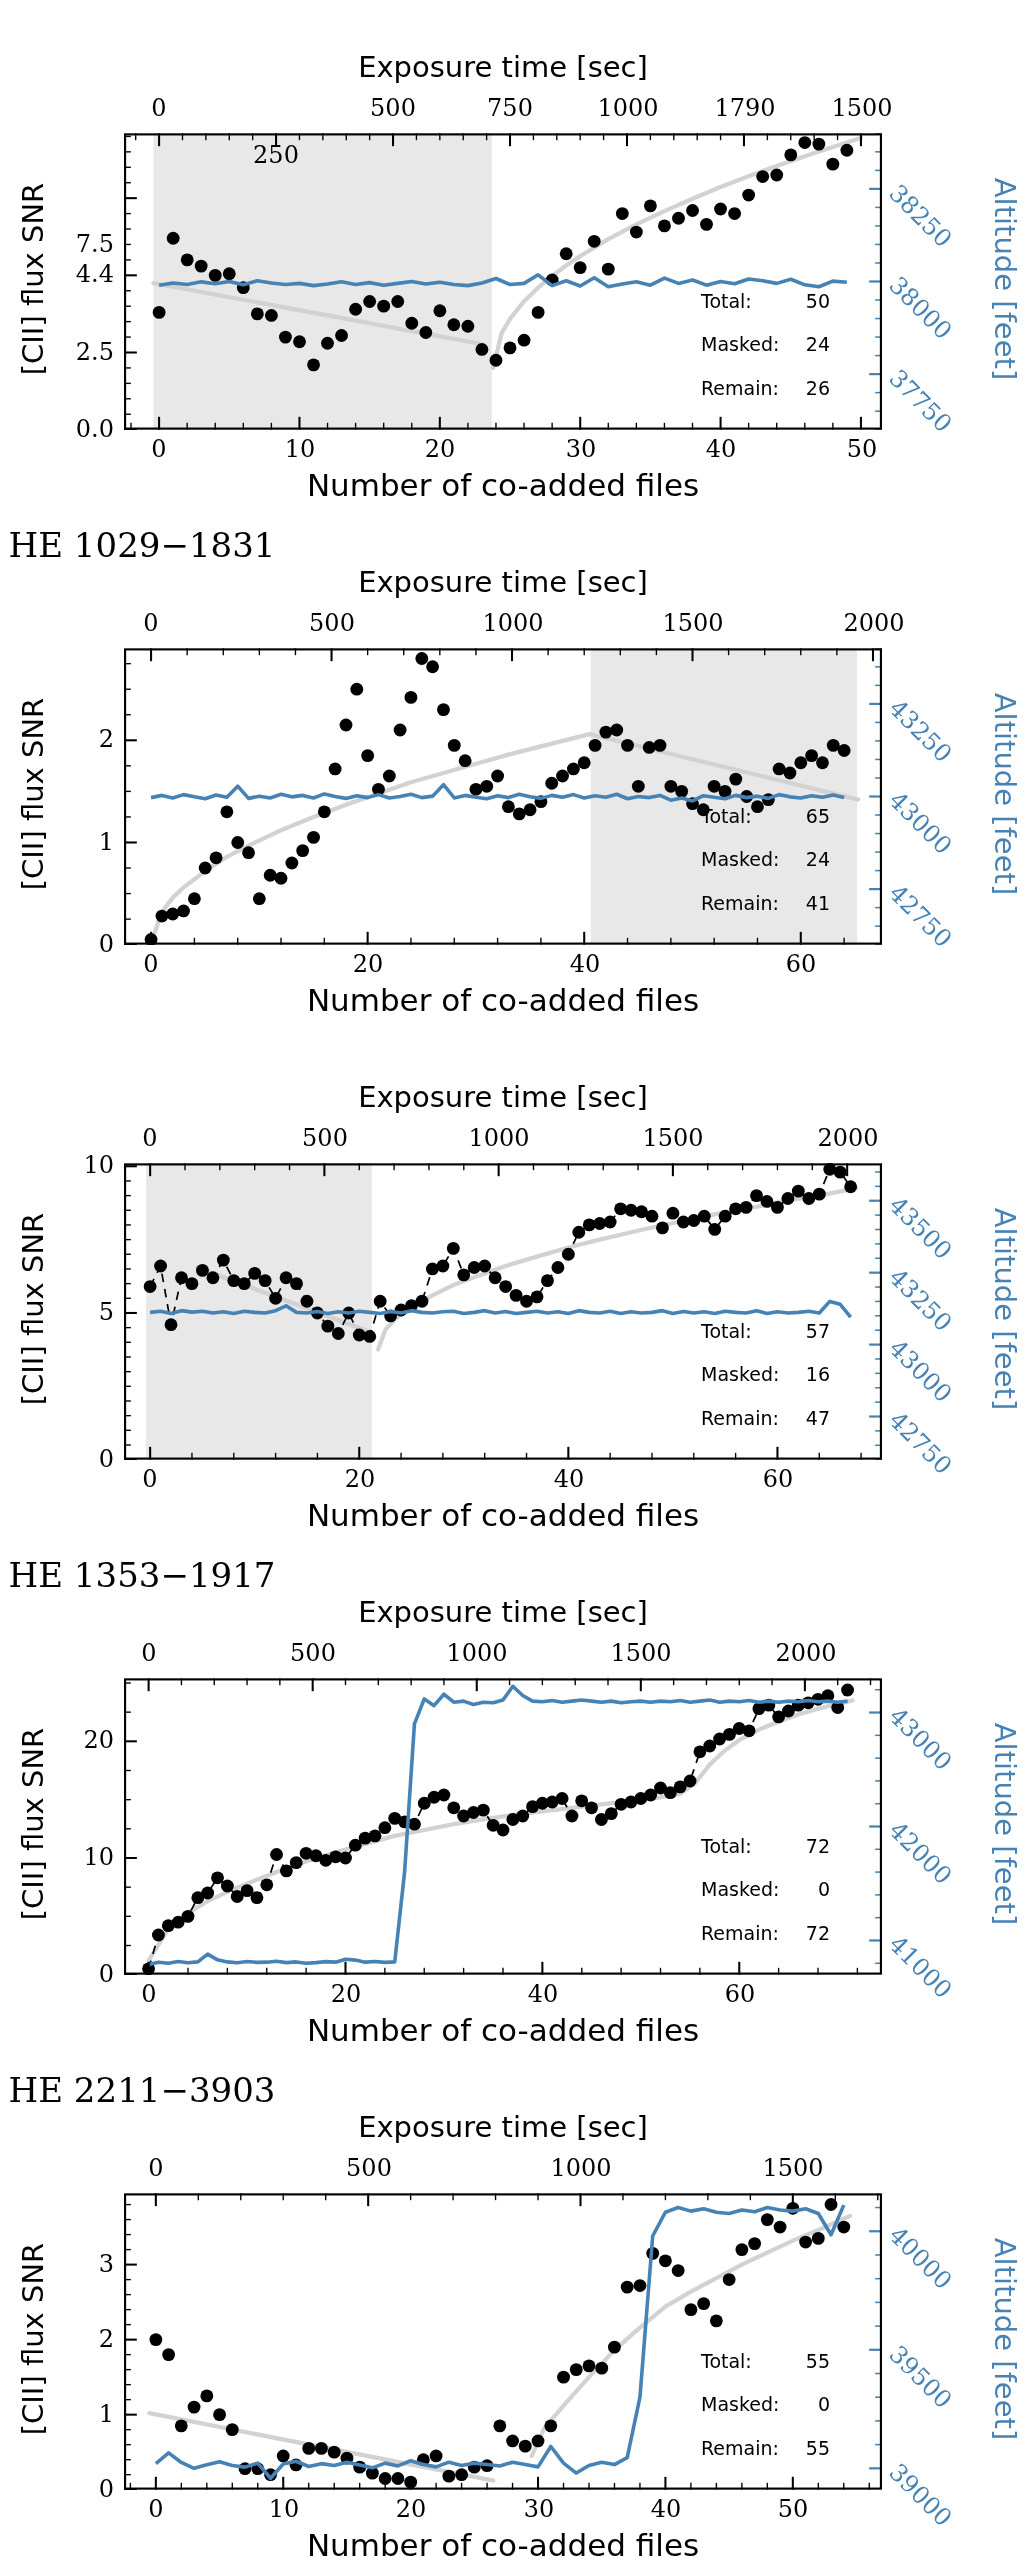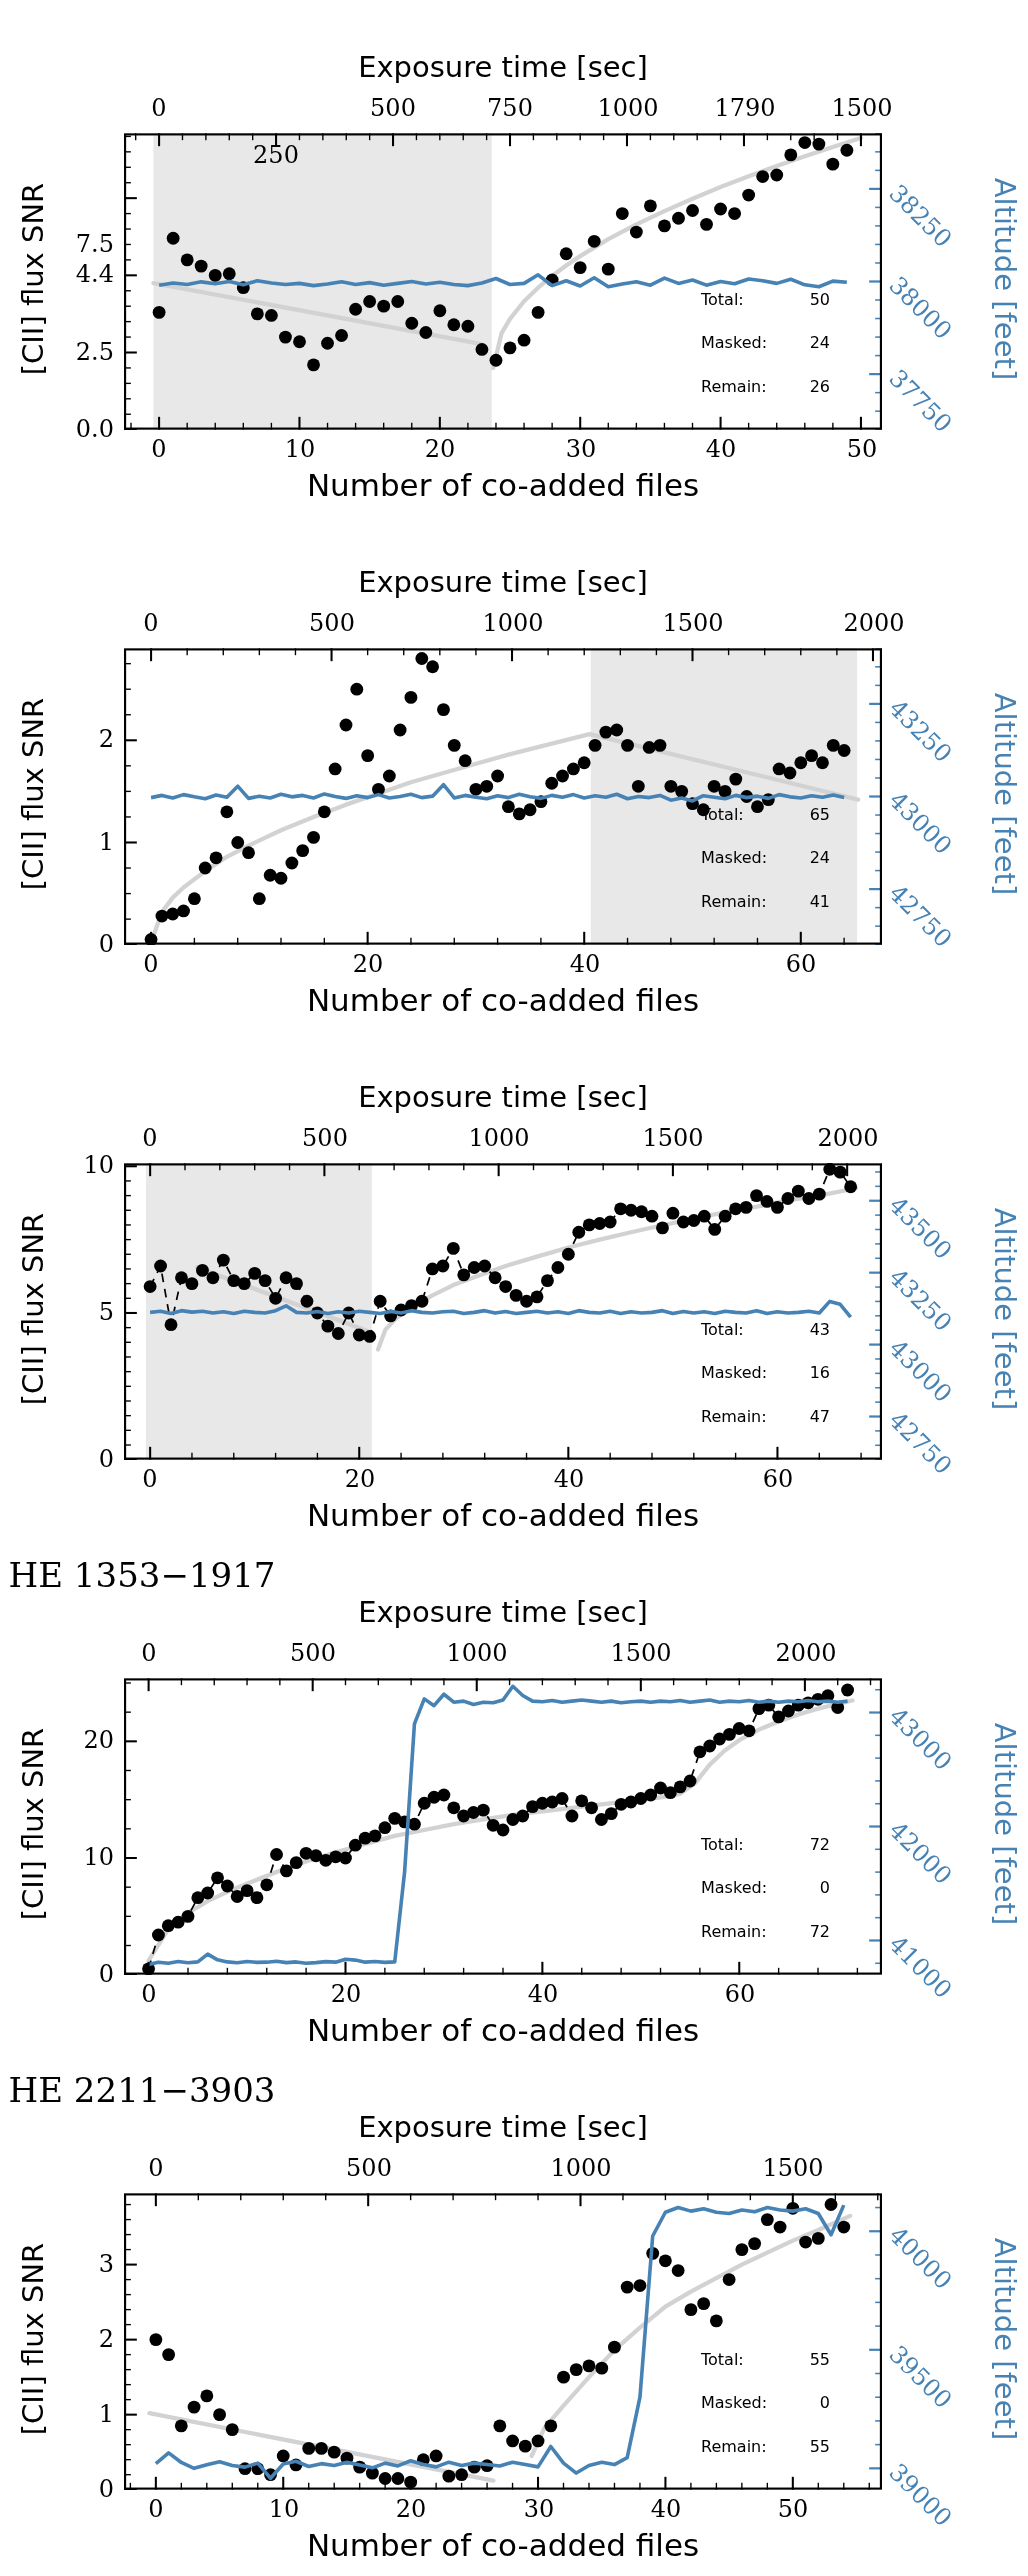--- a/index.html
+++ b/index.html
@@ -10,21 +10,21 @@
   .axis-label{position:absolute;color:#000;font-family:"DejaVu Sans",sans-serif;white-space:nowrap;}
   .top-label{left:124px;width:758px;top:50px;text-align:center;font-size:29px;}
   .xlabel{left:124px;width:758px;top:467px;text-align:center;font-size:31px;}
   .ylabel{left:-116px;top:262px;width:297px;text-align:center;font-size:29px;transform:rotate(-90deg);}
   .alt-label{left:856px;top:262px;width:297px;text-align:center;font-size:29px;transform:rotate(90deg);color:var(--blue);}
   .plot{position:absolute;left:124px;top:133px;width:758px;height:297px;}
   .tick{position:absolute;font-family:"DejaVu Serif",serif;font-size:24px;color:#000;line-height:29px;}
   .tick.tb{width:120px;text-align:center;}
   .tick.lt{width:77px;text-align:right;}
   .tick.rt{color:var(--blue);transform:rotate(45deg);transform-origin:0 50%;white-space:nowrap;}
-  .ann{position:absolute;left:701px;width:129px;display:flex;justify-content:space-between;font-size:16px;color:#000;white-space:nowrap;}
+  .ann{position:absolute;left:701px;width:129px;display:flex;justify-content:space-between;font-size:19px;color:#000;white-space:nowrap;}
   .ann .v{text-align:right;}
   .r1{top:290px}.r2{top:333px}.r3{top:377px}
 </style>
 </head>
 <body>
 
 <section class="panel" style="top:0px">
   <div class="axis-label top-label">Exposure time [sec]</div>
   <div class="axis-label ylabel">[CII] flux SNR</div>
   <div class="axis-label alt-label">Altitude [feet]</div>
@@ -210,20 +210,21 @@
     <div class="tick lt" style="left: 37px; top: 415px;">0.0</div>
     <div class="tick lt" style="left: 37px; top: 338px;">2.5</div>
     <div class="tick lt" style="left: 37px; top: 260px;">4.4</div>
     <div class="tick lt" style="left: 37px; top: 183px; margin-top: 47px;">7.5</div>
     <div class="tick rt" style="left: 893px; top: 360px;">37750</div>
     <div class="tick rt" style="left: 893px; top: 267px;">38000</div>
     <div class="tick rt" style="left: 893px; top: 175px;">38250</div>
   </section>
 
 <section class="panel" style="top:515px">
+  <div class="title">HE 1029−1831</div>
   <div class="axis-label top-label">Exposure time [sec]</div>
   <div class="axis-label ylabel">[CII] flux SNR</div>
   <div class="axis-label alt-label">Altitude [feet]</div>
   <div class="axis-label xlabel">Number of co-added files</div>
   <svg class="plot" viewBox="0 0 885 346" width="758" height="297">
       <rect x="544.907142857143" y="0" width="311.0142857142856" height="346" fill="#e8e8e8"></rect>
       <polyline points="31.6,343.6 44.3,307.8 56.9,291.1 69.5,279.2 94.8,260.1 120.1,243.4 145.4,230.3 183.3,212.4 221.3,196.9 259.2,182.5 297.1,169.4 335.0,156.3 373.0,145.6 410.9,134.8 448.8,124.1 486.8,114.5 543.6,100.2" fill="none" stroke="#d2d2d2" stroke-width="5" stroke-linecap="round" stroke-linejoin="round"></polyline>
       <polyline points="543.6,100.2 857.2,176.6" fill="none" stroke="#d2d2d2" stroke-width="5" stroke-linecap="round" stroke-linejoin="round"></polyline>
       <circle cx="31.6" cy="340.0" r="7.5" fill="#000000"></circle>
       <circle cx="44.3" cy="312.6" r="7.5" fill="#000000"></circle>
@@ -547,21 +548,21 @@
       <line x1="885" y1="110.85436893203882" x2="877" y2="110.85436893203882" stroke="#4682b4" stroke-width="1.8"></line>
       <line x1="885" y1="94.05825242718447" x2="877" y2="94.05825242718447" stroke="#4682b4" stroke-width="1.8"></line>
       <line x1="885" y1="77.26213592233012" x2="877" y2="77.26213592233012" stroke="#4682b4" stroke-width="1.8"></line>
       <line x1="885" y1="60.46601941747576" x2="877" y2="60.46601941747576" stroke="#4682b4" stroke-width="1.8"></line>
       <line x1="885" y1="26.873786407767" x2="877" y2="26.873786407767" stroke="#4682b4" stroke-width="1.8"></line>
       <line x1="885" y1="10.07766990291259" x2="877" y2="10.07766990291259" stroke="#4682b4" stroke-width="1.8"></line>
       <rect x="1.25" y="1.25" width="882.5" height="343.5" fill="none" stroke="#000000" stroke-width="2.5"></rect>
     </svg>
   <div class="ann r1">
       <span>Total:</span>
-      <span class="v">43</span>
+      <span class="v">57</span>
     </div>
   <div class="ann r2">
       <span>Masked:</span>
       <span class="v">16</span>
     </div>
   <div class="ann r3">
       <span>Remain:</span>
       <span class="v">47</span>
     </div>
 <div class="tick tb" style="left: 90px; top: 435px;">0</div>

